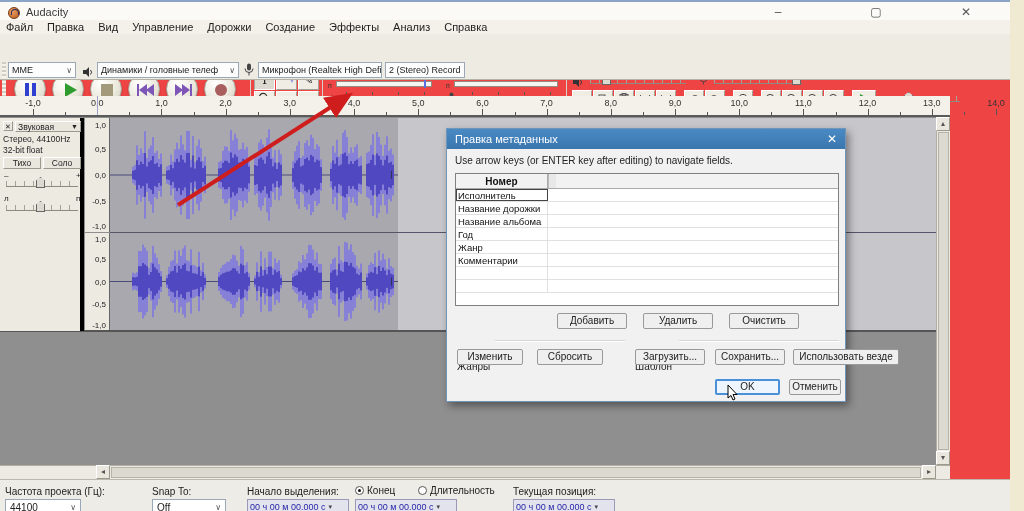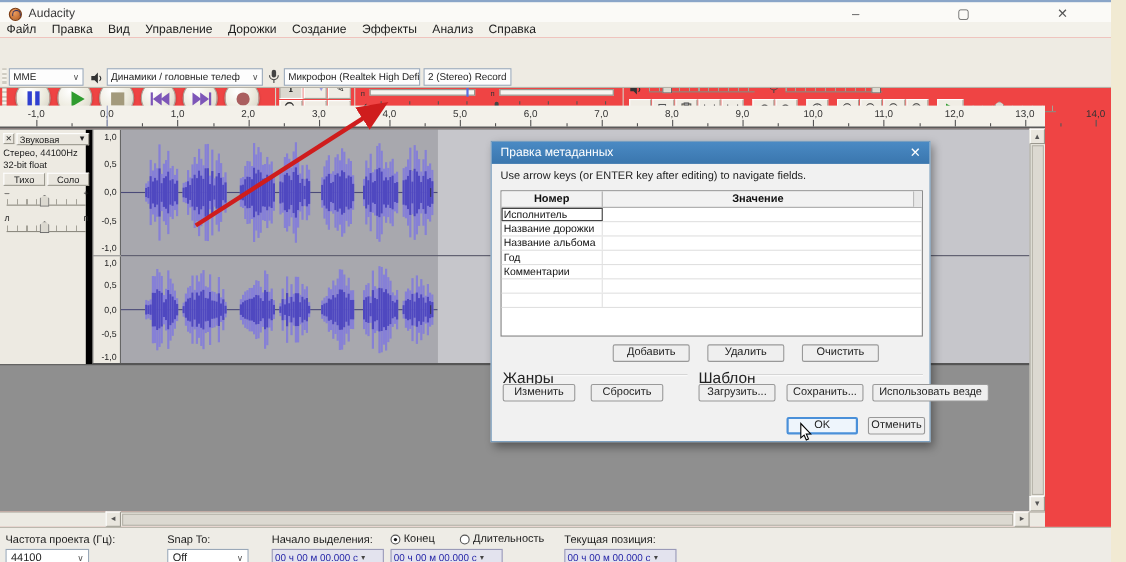--- a/index.html
+++ b/index.html
@@ -62,21 +62,21 @@
   .combo .chev{margin-left:auto;font-size:8px;color:#555;padding-left:3px;}
 
   
   .ruler{position:absolute;left:0;top:96px;width:950px;height:21px;background:#f3f1ea;border-bottom:2px solid #5a5a5a;}
   .r-label{position:absolute;top:2px;font-size:9px;color:#333;transform:translateX(-50%);}
   .r-tick{position:absolute;bottom:0;width:1px;background:#555;}
   .r-cursor{position:absolute;top:0;width:1px;height:19px;background:#9aa2c8;}
 
   
   .trackarea{position:absolute;left:0;top:117px;width:950px;height:348px;background:#8f8f8f;}
-  .panel{position:absolute;left:0;top:1px;width:84px;height:213px;background:#edeae2;border-right:6px solid #000000;font-size:9px;color:#222;}
+  .panel{position:absolute;left:0;top:1px;width:84px;height:213px;background:#edeae2;border-right:4px solid #000000;font-size:9px;color:#222;}
   .pbtn{position:absolute;background:#e9e6de;border:1px solid;border-color:#fff #9b988e #9b988e #fff;text-align:center;color:#222;}
   .vruler{position:absolute;left:85px;top:1px;width:25px;height:213px;background:#edeae2;border-right:1px solid #666;}
   .vr-label{position:absolute;right:3px;font-size:8px;color:#222;transform:translateY(-50%);}
   .clipzone{position:absolute;background:#a8a8ae;}
   .restzone{position:absolute;background:#c6c6cb;}
   .chan-divider{position:absolute;left:110px;width:826px;height:1px;background:#55556a;}
   .track-bottom{position:absolute;left:0;width:936px;height:2px;background:#555;}
 
   
   .vscroll{position:absolute;left:936px;top:0;width:14px;height:348px;background:#eceae3;border-left:1px solid #b0ada3;}
@@ -110,21 +110,21 @@
   .th{text-align:center;line-height:15px;}
   .th.c1{width:92px;border-right:1px solid #aaa;}
   .th.c2{width:282px;}
   .tscroll{width:8px;background:#e8e8e8;border-left:1px solid #bbb;}
   .trow{display:flex;height:13px;border-bottom:1px solid #e0e0e0;font-size:9.5px;color:#111;}
   .td1{width:92px;border-right:1px solid #e0e0e0;padding-left:2px;line-height:13px;white-space:nowrap;overflow:hidden;}
   .td1.focus{outline:1px solid #444;outline-offset:-1px;}
   .td2{width:282px;}
   .dbtn{position:absolute;height:16px;background:#efefef;border:1px solid #999;border-radius:2px;font-size:10px;color:#222;
     text-align:center;line-height:14px;}
-  .grp-label{position:absolute;font-size:14px;color:#222;}
+  .grp-label{position:absolute;font-size:10px;color:#222;margin-top:26px;}
   .grp-line{position:absolute;height:1px;background:#d6d6d6;box-shadow:0 1px 0 #fff;}
   .dbtn.ok{border:2px solid #4a90d9;background:#eef5fc;line-height:12px;}
 
   .overlay{position:absolute;left:0;top:0;width:1010px;height:511px;pointer-events:none;z-index:70;}
   .right-strip{position:absolute;left:1010px;top:0;width:14px;height:511px;background:#f1ead3;}
 </style>
 </head>
 <body>
 
 <div class="screen">
@@ -957,41 +957,44 @@
 
   <div class="dialog">
     <div class="dlg-title">
       <span>Правка метаданных</span>
       <span class="dlg-close">✕</span>
     </div>
     <div class="dlg-instr">Use arrow keys (or ENTER key after editing) to navigate fields.</div>
     <div class="dlg-table">
       <div class="thead">
         <div class="th c1">Номер</div>
-        <div class="th c2">Значение</div>
         <div class="tscroll"></div>
       </div>
       <div id="meta-rows">
             <div class="trow">
               <div class="td1 focus">Исполнитель</div>
               <div class="td2"></div>
             </div>
             <div class="trow">
               <div class="td1">Название дорожки</div>
               <div class="td2"></div>
             </div>
             <div class="trow">
               <div class="td1">Название альбома</div>
               <div class="td2"></div>
             </div>
             <div class="trow">
               <div class="td1">Год</div>
               <div class="td2"></div>
             </div>
             <div class="trow">
+              <div class="td1">Жанр</div>
+              <div class="td2"></div>
+            </div>
+            <div class="trow">
               <div class="td1">Комментарии</div>
               <div class="td2"></div>
             </div>
             <div class="trow">
               <div class="td1"></div>
               <div class="td2"></div>
             </div>
             <div class="trow">
               <div class="td1"></div>
               <div class="td2"></div>

